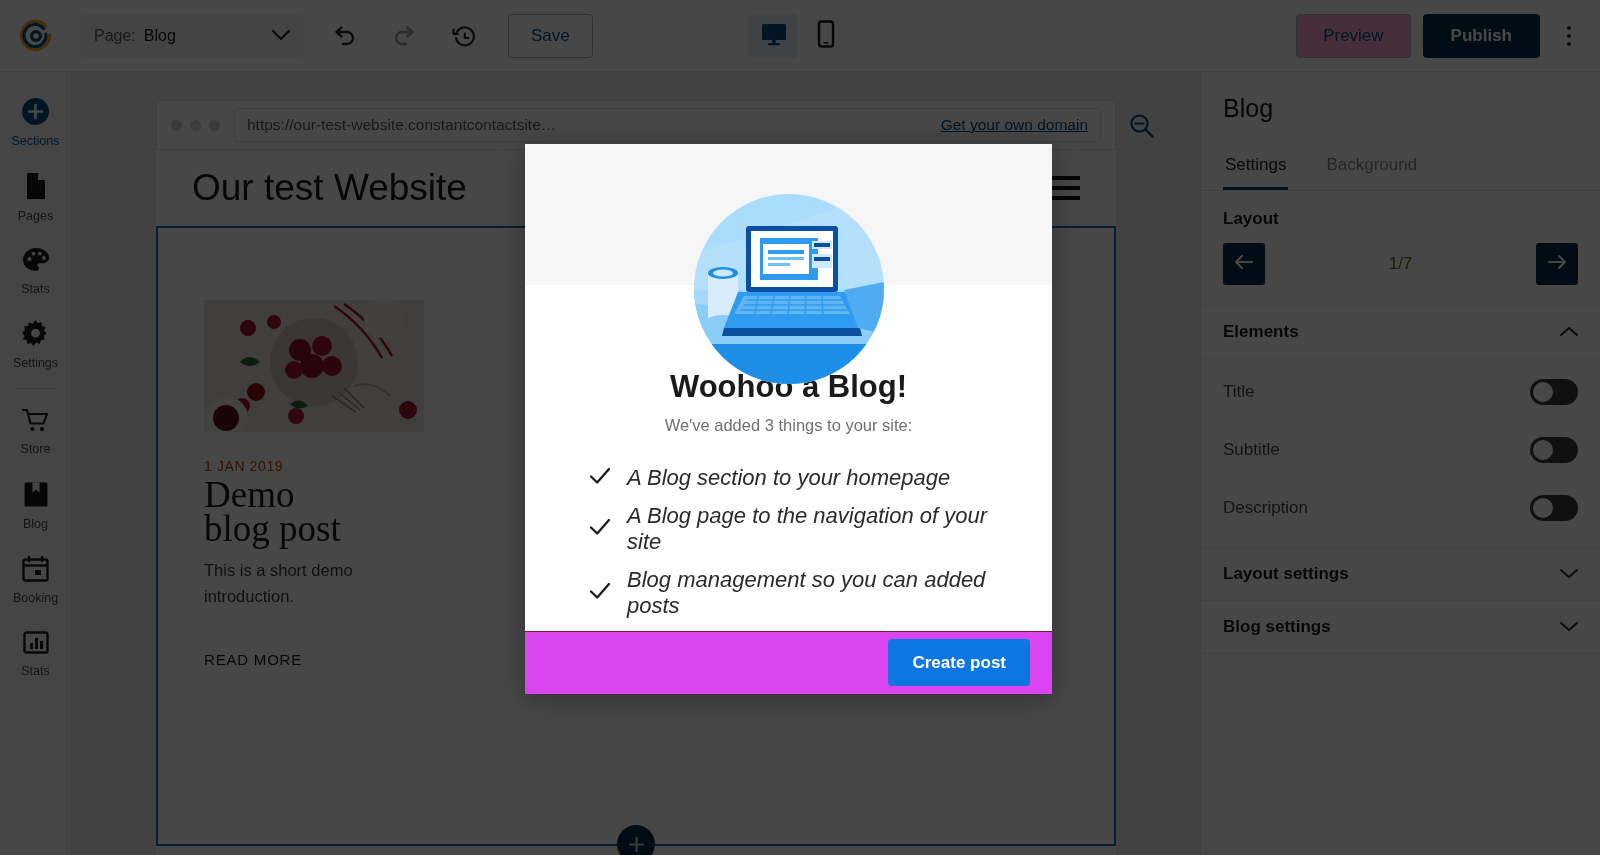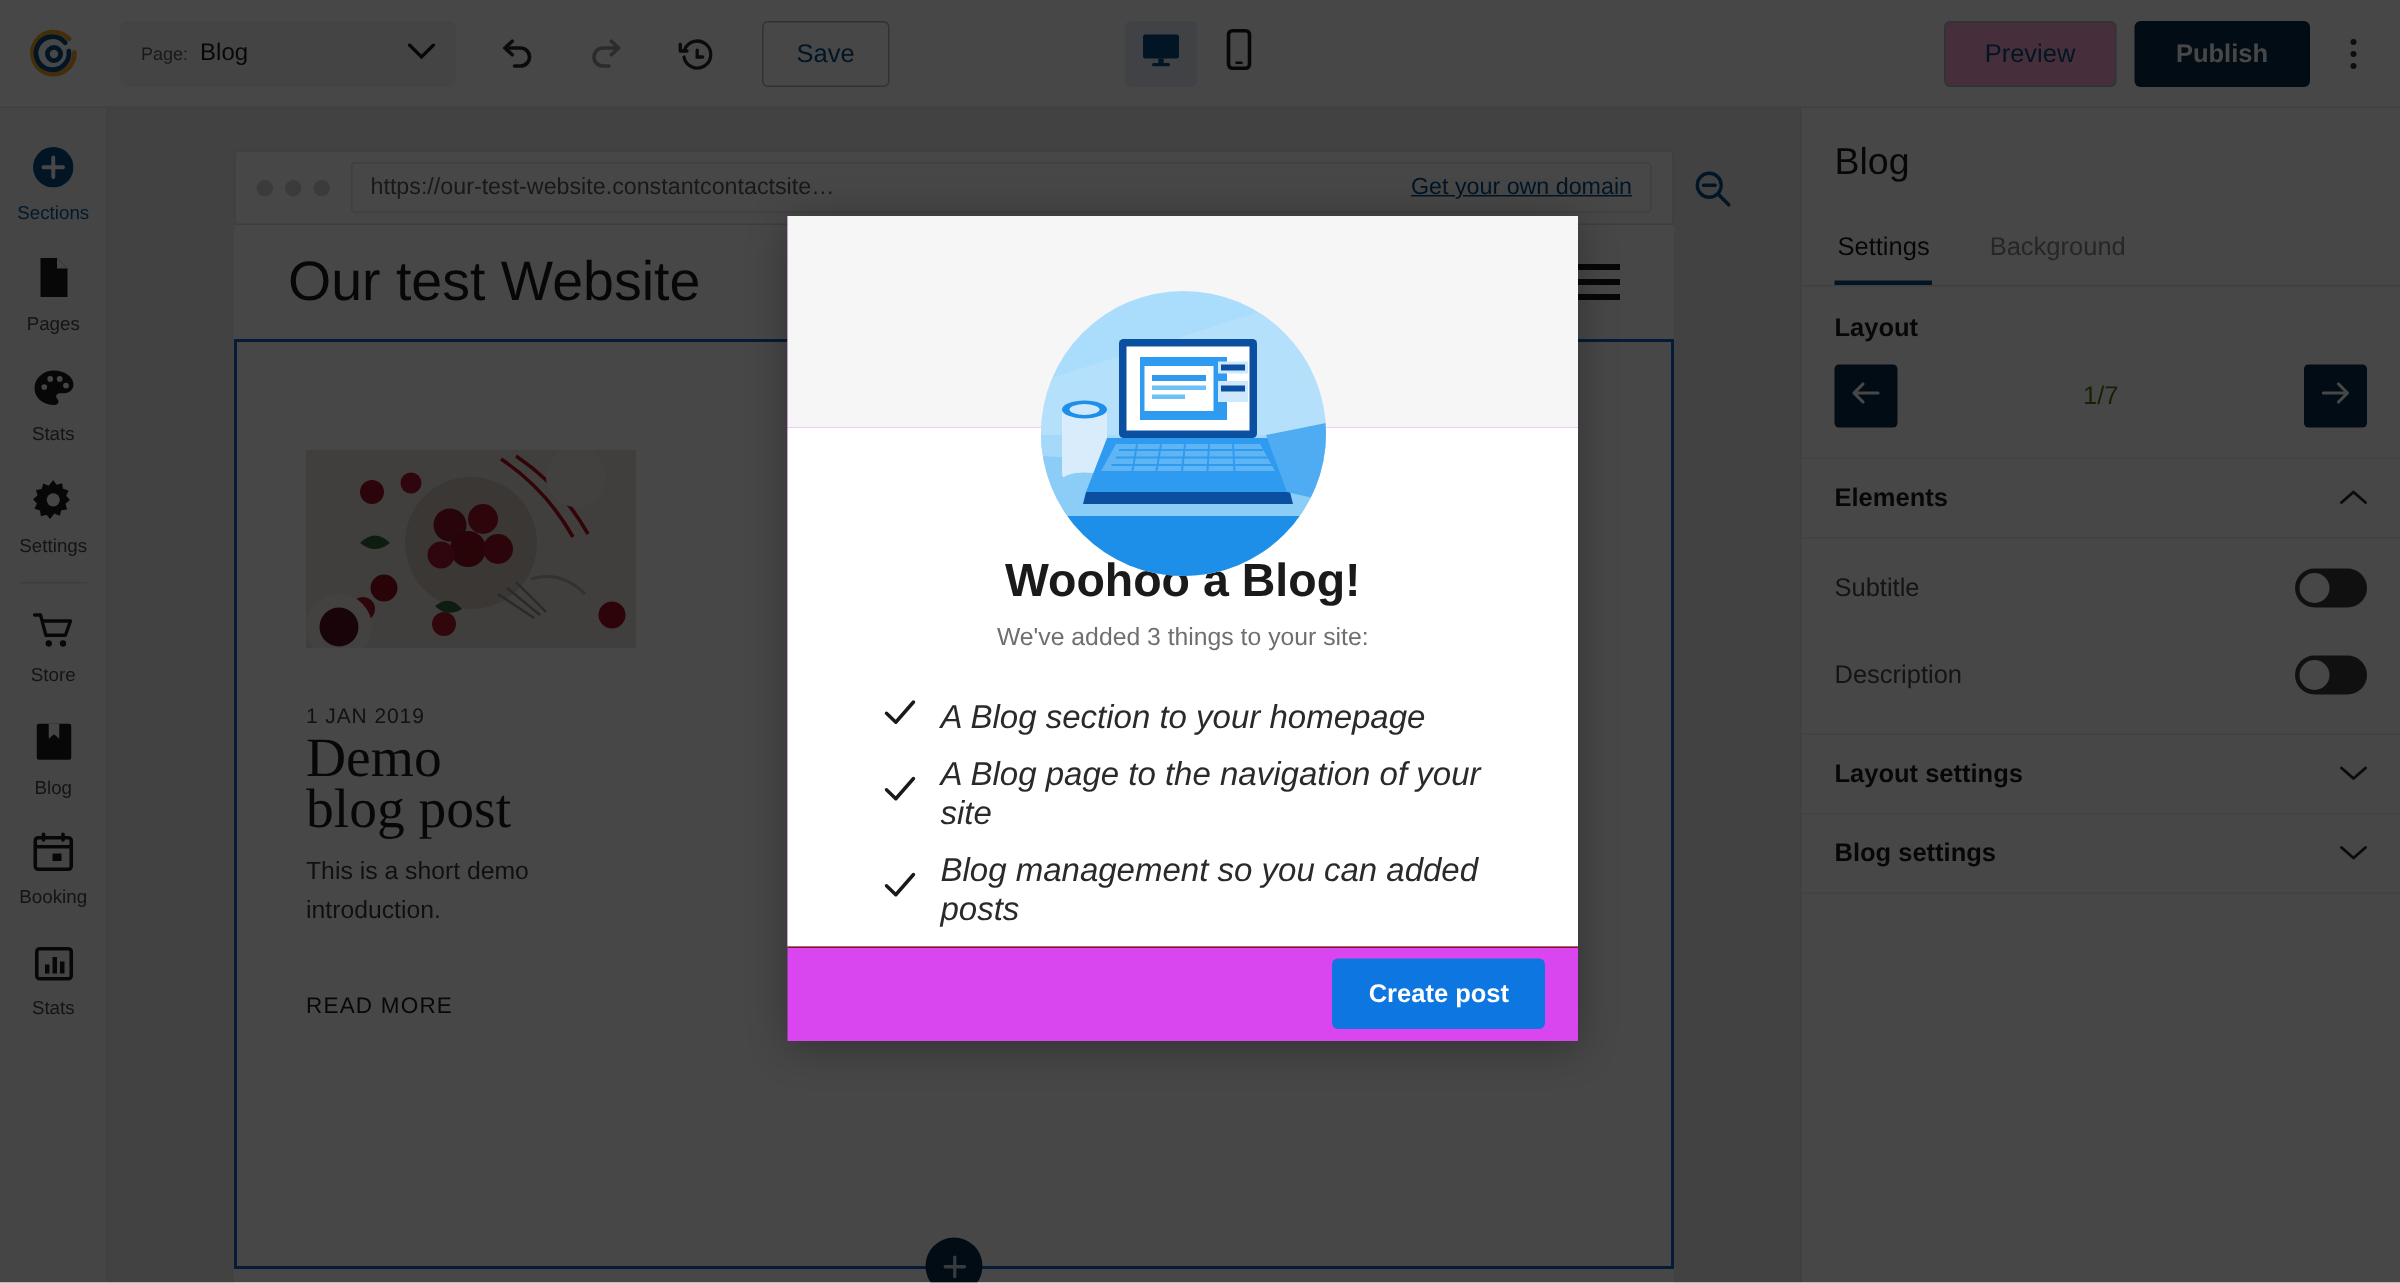--- a/index.html
+++ b/index.html
@@ -19,21 +19,21 @@
     position:absolute; left:0; top:0; width:1600px; height:72px;
     background:#ffffff; display:flex; align-items:center;
     border-bottom:1px solid #e6e6e6;
   }
   .logo { width:72px; height:72px; display:flex; align-items:center; justify-content:center; }
   .page-select {
     margin-left:8px; width:224px; height:44px; background:#f4f4f4;
     border-radius:4px; display:flex; align-items:center; padding:0 14px;
     position:relative; cursor:pointer;
   }
-  .page-select .lbl { font-size:12px; color:#5b5b5b; }
+  .page-select .lbl { font-size:16px; color:#5b5b5b; }
   .page-select .val { font-size:16px; color:#1a1a1a; margin-left:8px; font-weight:500;}
   .page-select .chev { position:absolute; right:14px; top:50%; transform:translateY(-50%); }
   .tool-icon {
     width:44px; height:44px; display:flex; align-items:center; justify-content:center;
     cursor:pointer; border-radius:4px;
   }
   .undo-grp { display:flex; align-items:center; gap:16px; margin-left:18px; }
   .save-btn {
     margin-left:22px; height:44px; padding:0 22px; border:1px solid #9fb6cc;
     background:#fff; color:#0a4c85; font-size:17px; border-radius:4px;
@@ -117,21 +117,21 @@
   .blog-section {
     position:relative; margin:0 0 0 0; height:620px;
     border:2px solid #1565c0; border-top:2px solid #1565c0;
     background:#fff;
   }
   .cards { display:flex; gap:44px; padding:72px 46px 0 46px; }
   .card { width:220px; }
   .card .thumb {
     width:220px; height:132px; position:relative; overflow:hidden; background:#d9cfc9;
   }
-  .card .date { font-size:14px; letter-spacing:.6px; color:#404040; margin-top:37px; }
+  .card .date { font-size:14px; letter-spacing:.6px; color:#c2410c; margin-top:26px; }
   .card .ttl {
     font-family:"Liberation Serif", serif; font-size:37px; line-height:.92;
     color:#1c1c1c; margin-top:4px; font-weight:400;
   }
   .card .desc { font-size:16.5px; color:#3c3c3c; line-height:1.55; margin-top:12px; }
   .card .more { font-size:15px; letter-spacing:.8px; color:#1c1c1c; margin-top:42px; font-weight:500; }
   .bottom-circle {
     position:absolute; left:50%; transform:translateX(-50%); bottom:-19px;
     width:38px; height:38px; border-radius:50%; background:#0a2d4e; z-index:4;
     display:flex; align-items:center; justify-content:center;
@@ -487,20 +487,26 @@
       <div class="rp-row hdr">
         <span>Elements</span>
         <span>
           <svg width="18" height="11" viewBox="0 0 18 11">
               <path d="M1 9l8-7 8 7" fill="none" stroke="#2a2a2a" stroke-width="1.9" stroke-linecap="round" stroke-linejoin="round"></path>
             </svg>
         </span>
       </div>
       <div class="elements-body">
         <div class="rp-row">
+          <span class="rl">Title</span>
+          <span class="toggle">
+              <i></i>
+            </span>
+        </div>
+        <div class="rp-row">
           <span class="rl">Subtitle</span>
           <span class="toggle">
               <i></i>
             </span>
         </div>
         <div class="rp-row">
           <span class="rl">Description</span>
           <span class="toggle">
               <i></i>
             </span>

